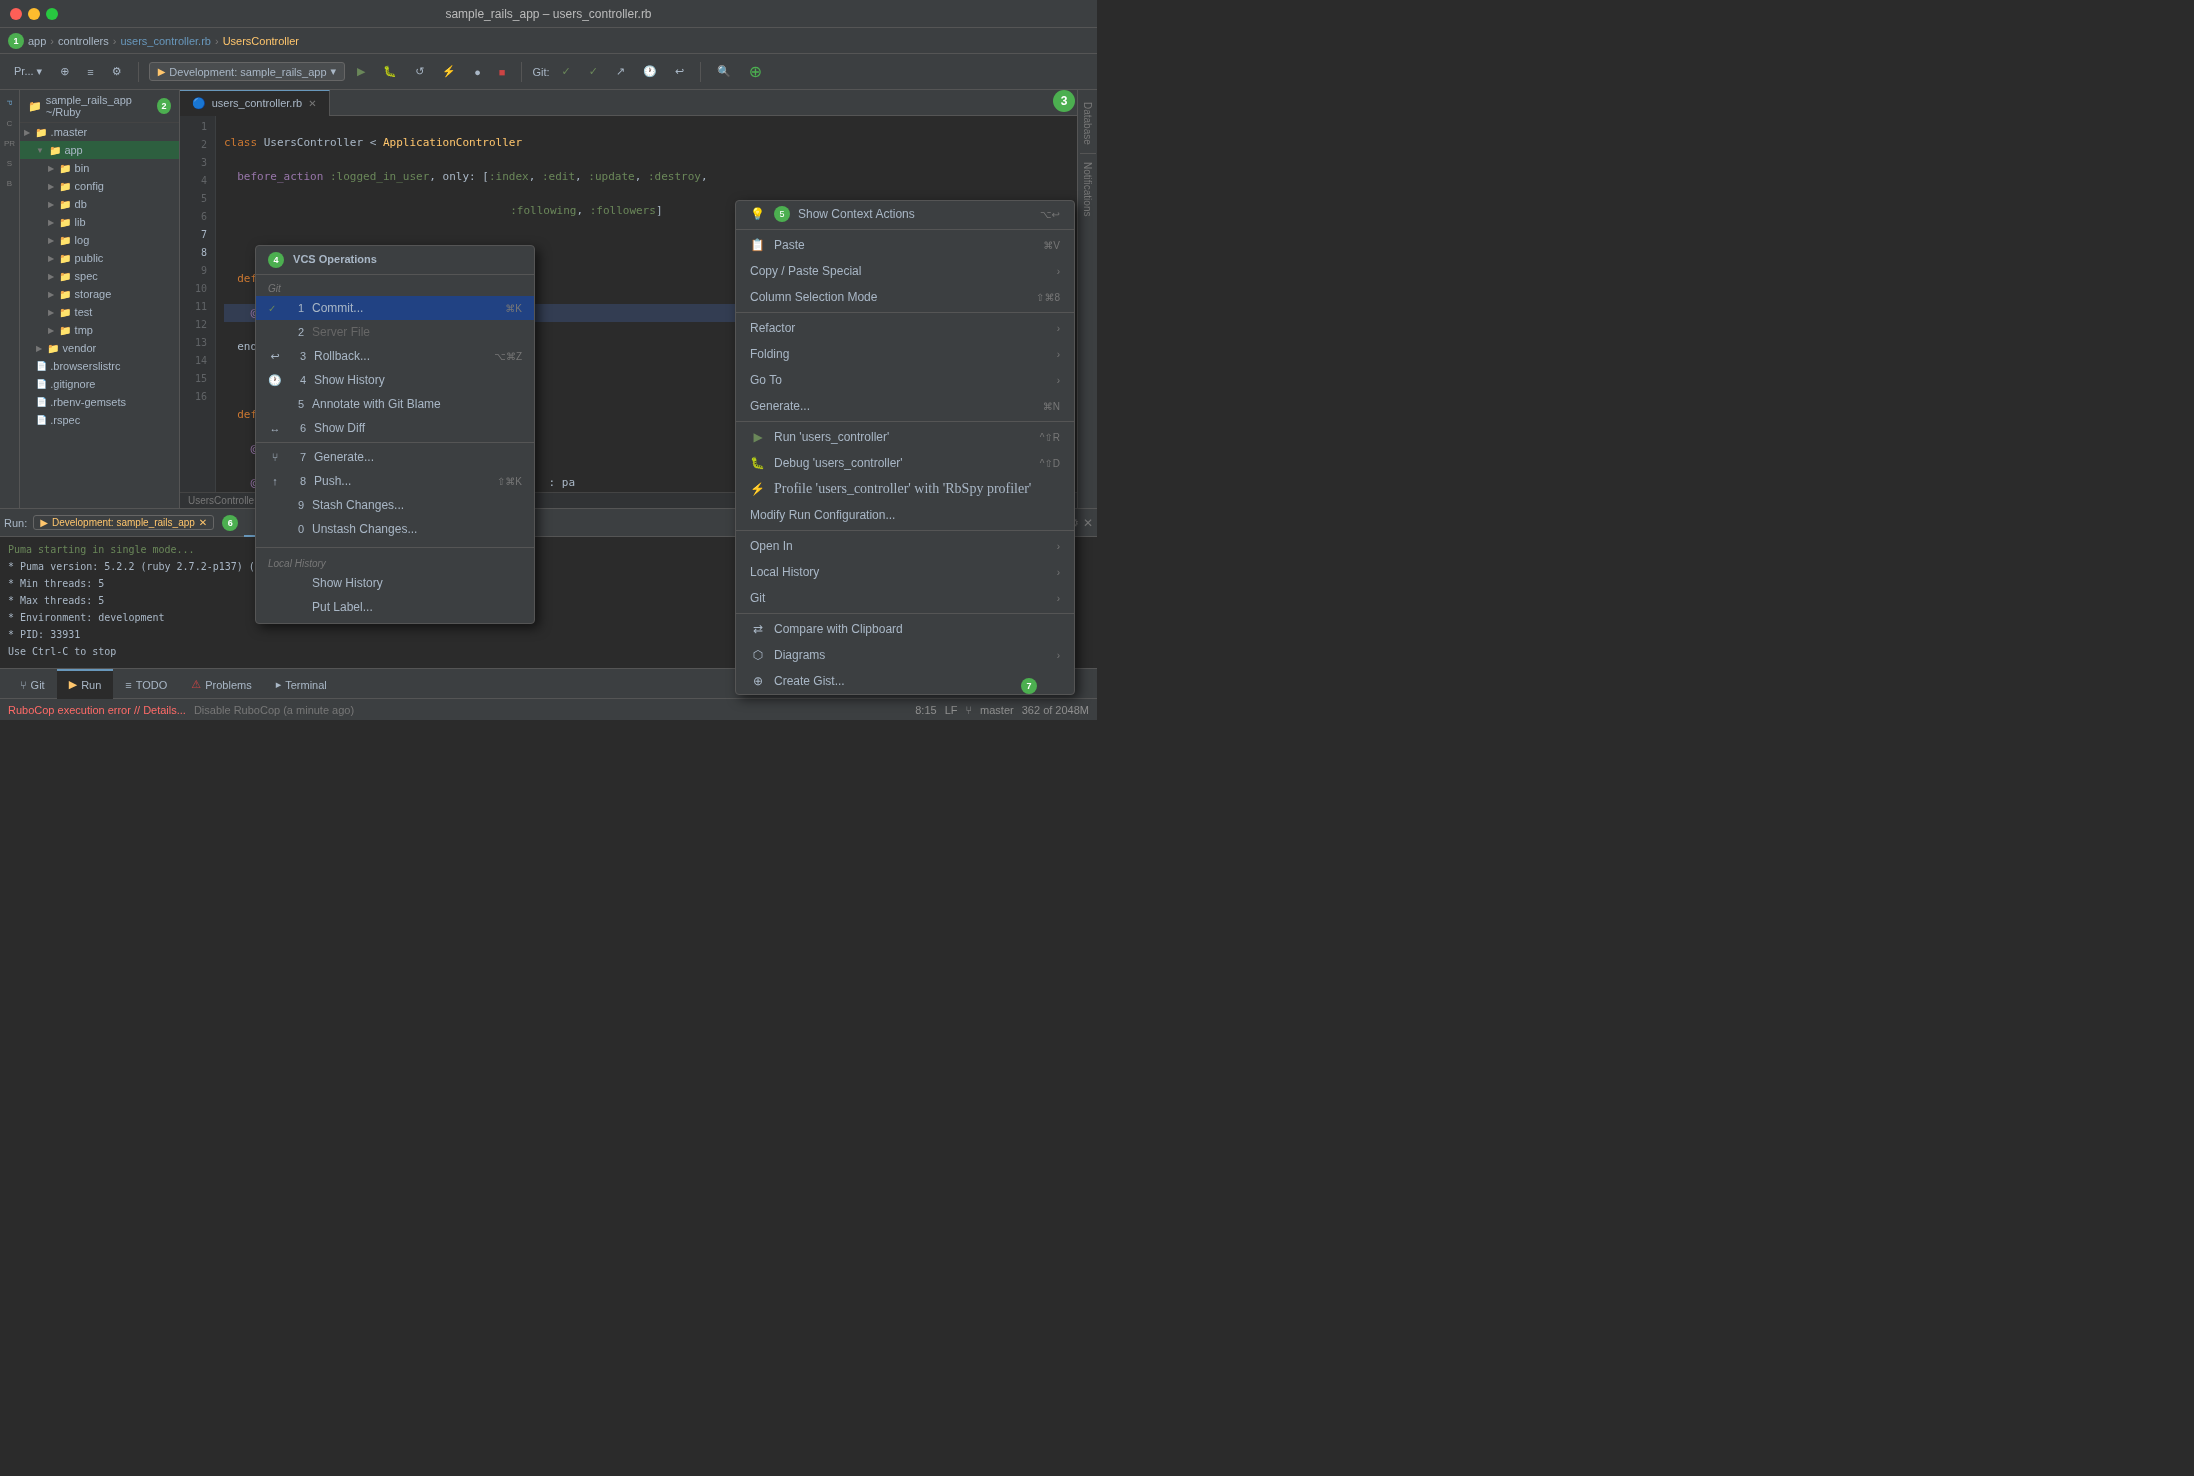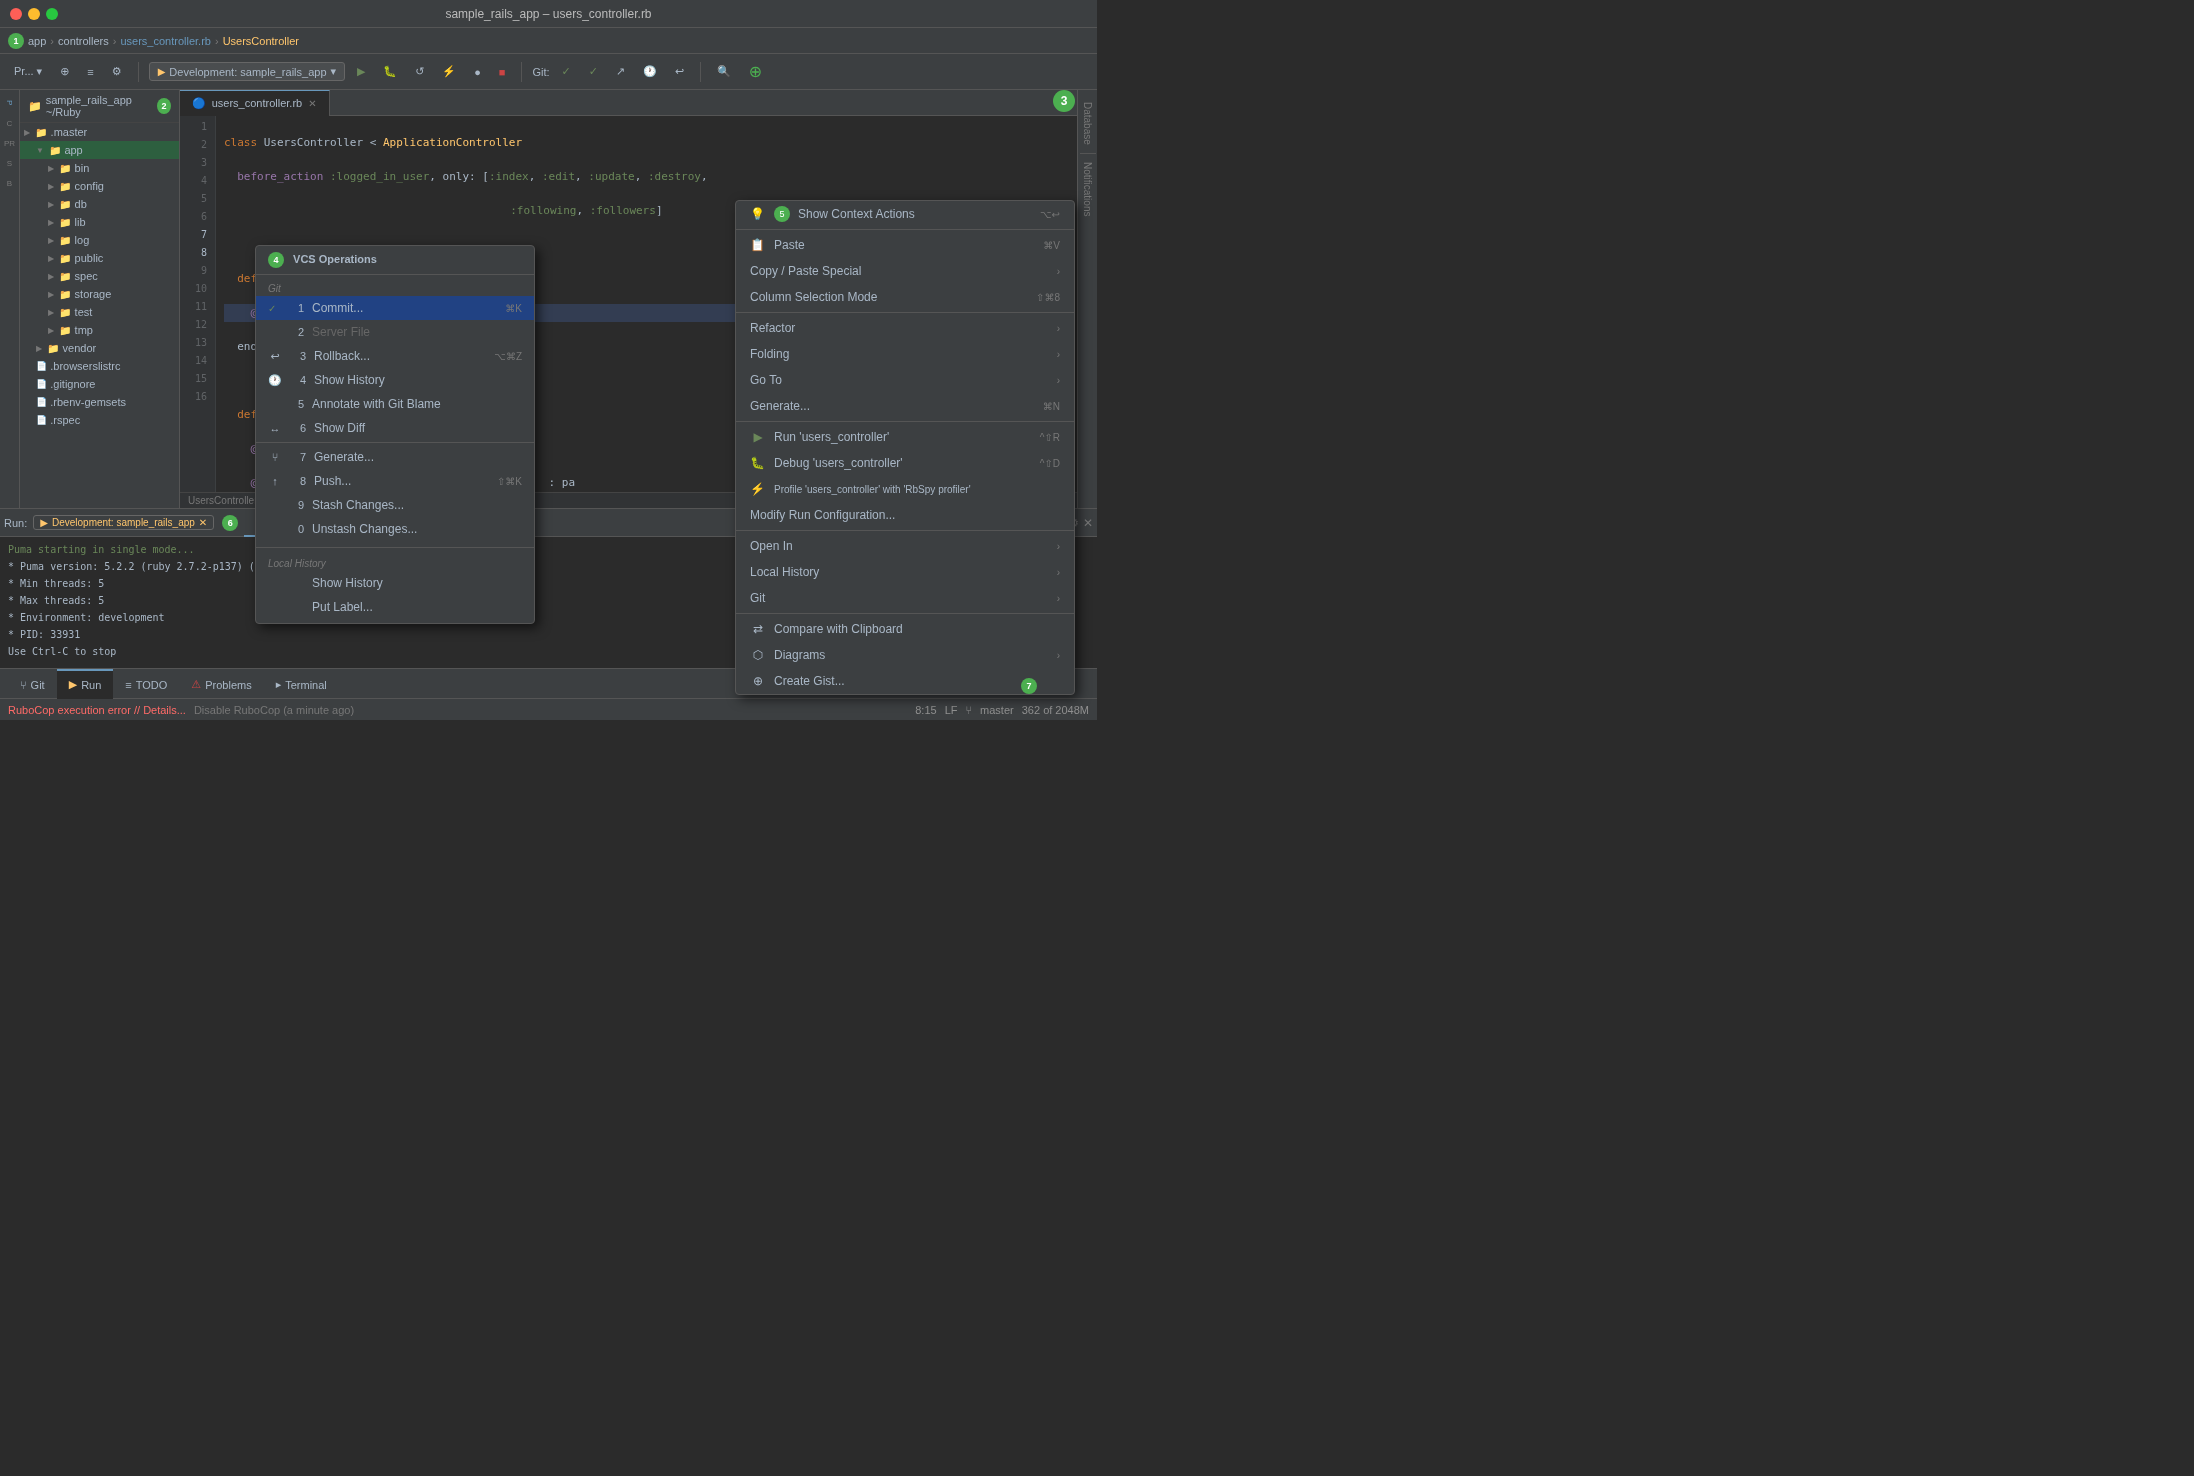--- a/index.html
+++ b/index.html
@@ -721,21 +721,21 @@
       <span>Run 'users_controller'</span>
       <span class="shortcut">^⇧R</span>
     </div>
     <div class="ctx-item-right">
       <span class="icon">🐛</span>
       <span>Debug 'users_controller'</span>
       <span class="shortcut">^⇧D</span>
     </div>
     <div class="ctx-item-right">
       <span class="icon">⚡</span>
-      <span style="font-size:10px;">Profile 'users_controller' with 'RbSpy profiler'</span>
+      <span style="font-size:14px;font-family:Liberation Serif, serif;">Profile 'users_controller' with 'RbSpy profiler'</span>
     </div>
     <div class="ctx-item-right">
       <span>Modify Run Configuration...</span>
     </div>
     <div class="ctx-divider-r"></div>
     <div class="ctx-item-right">
       <span>Open In</span>
       <span class="arrow-r">›</span>
     </div>
     <div class="ctx-item-right">

